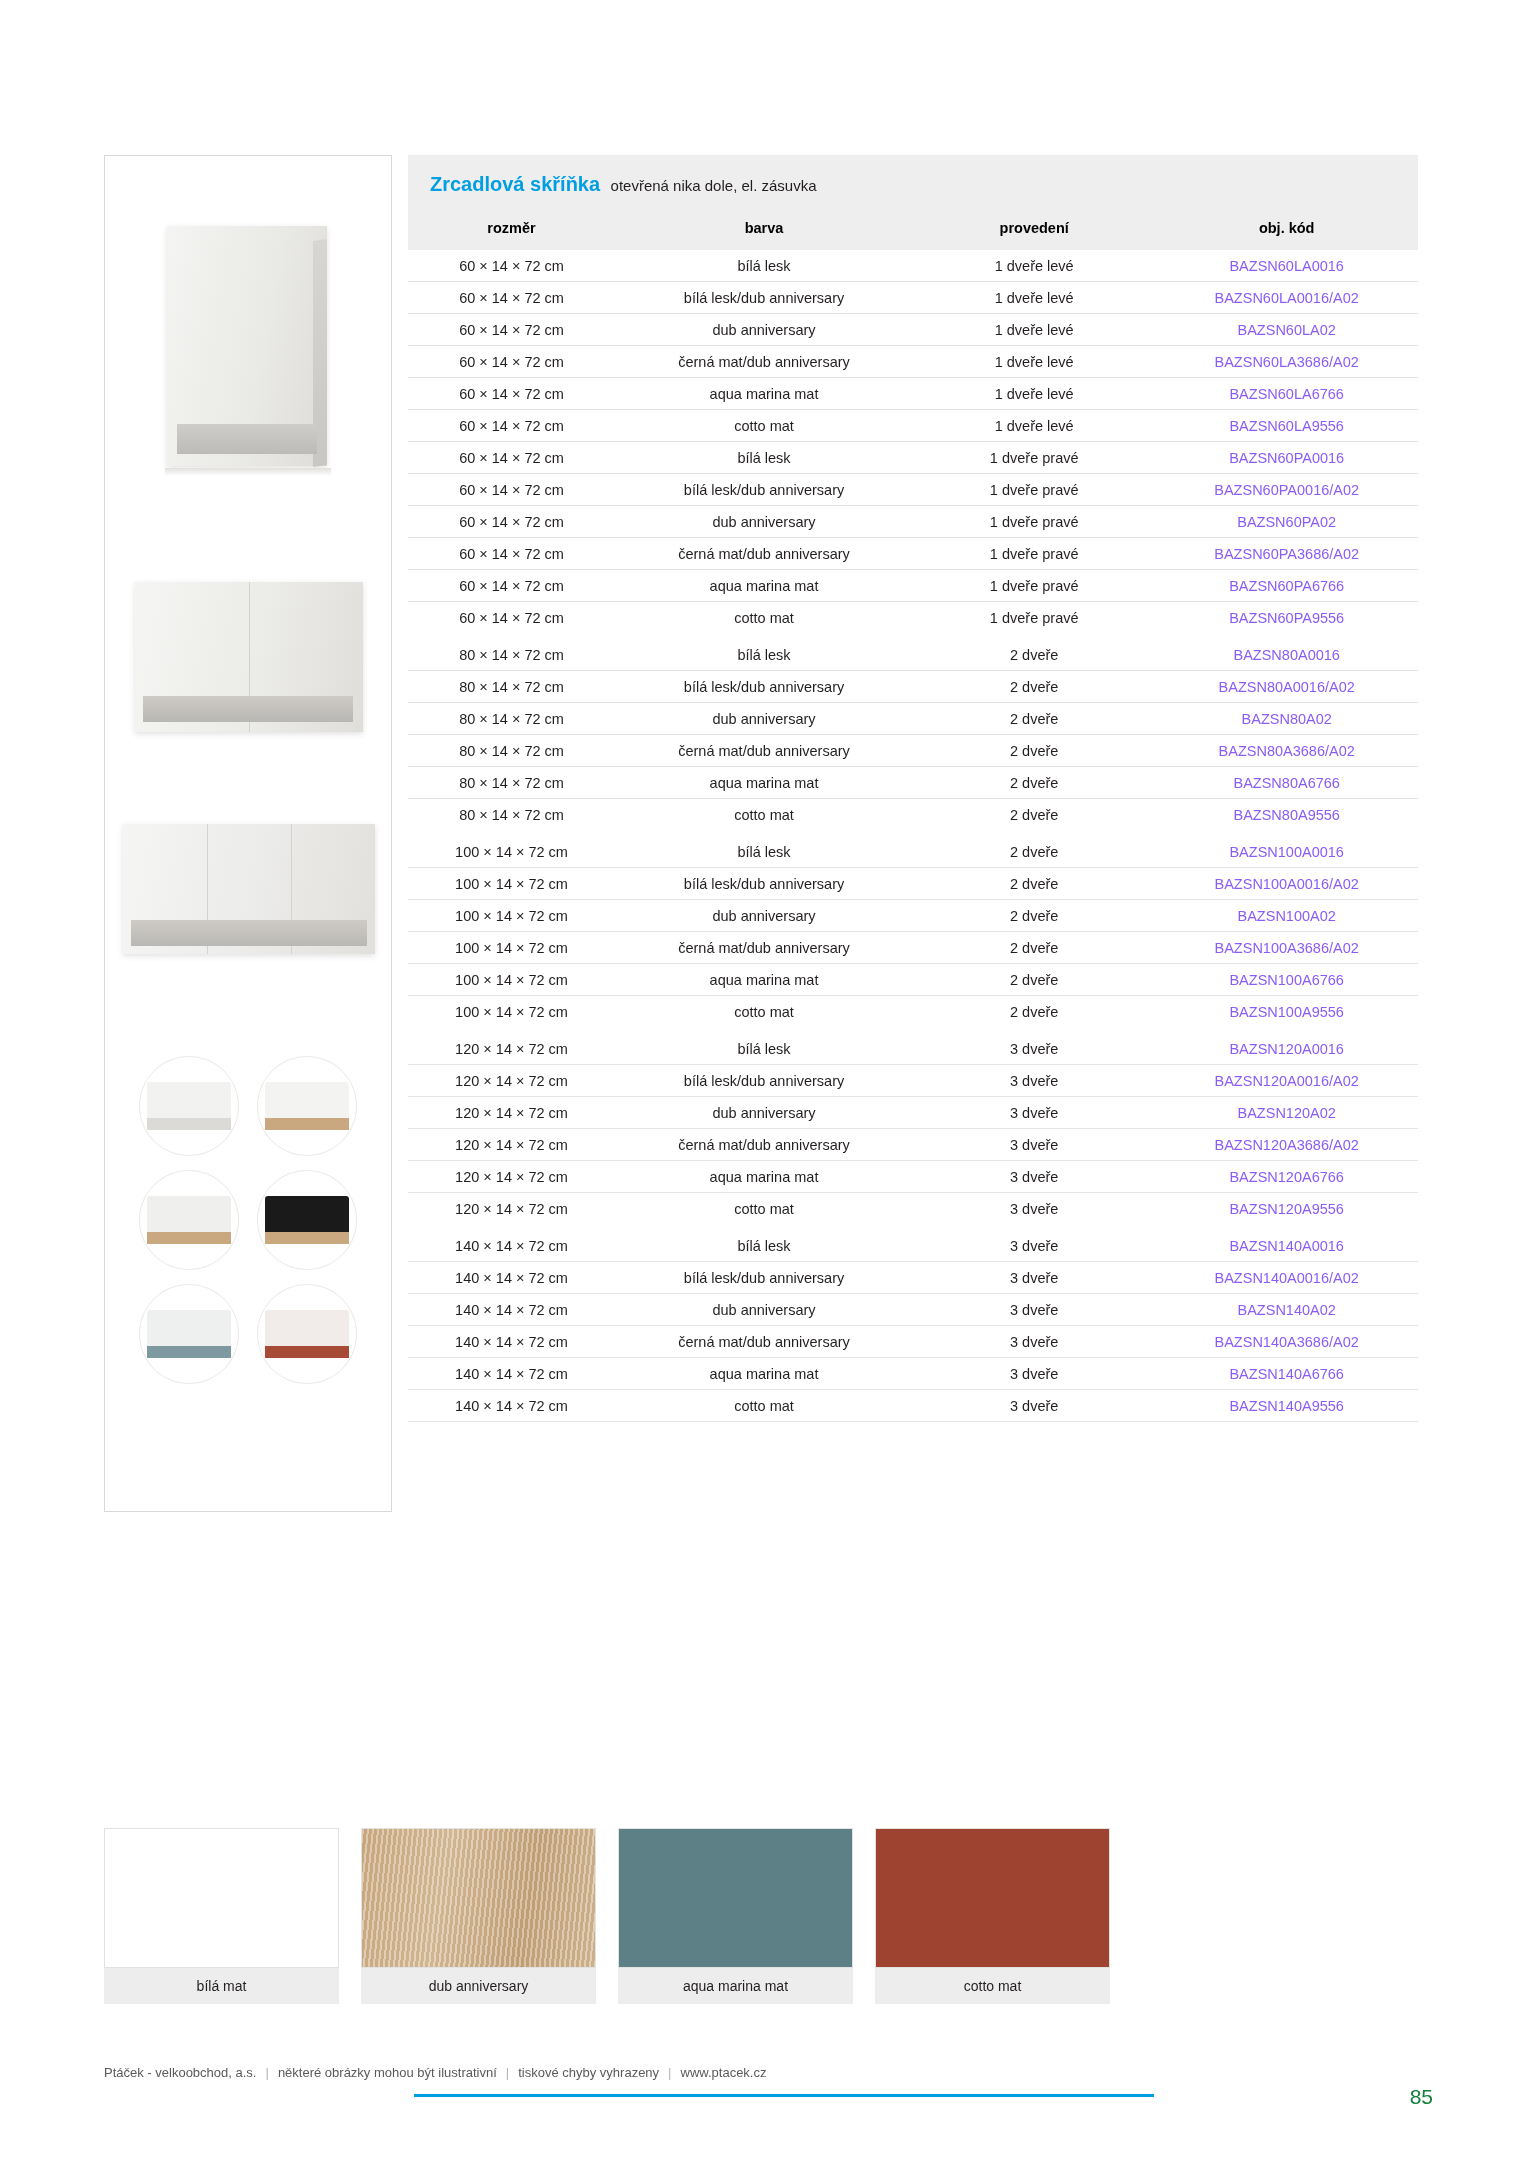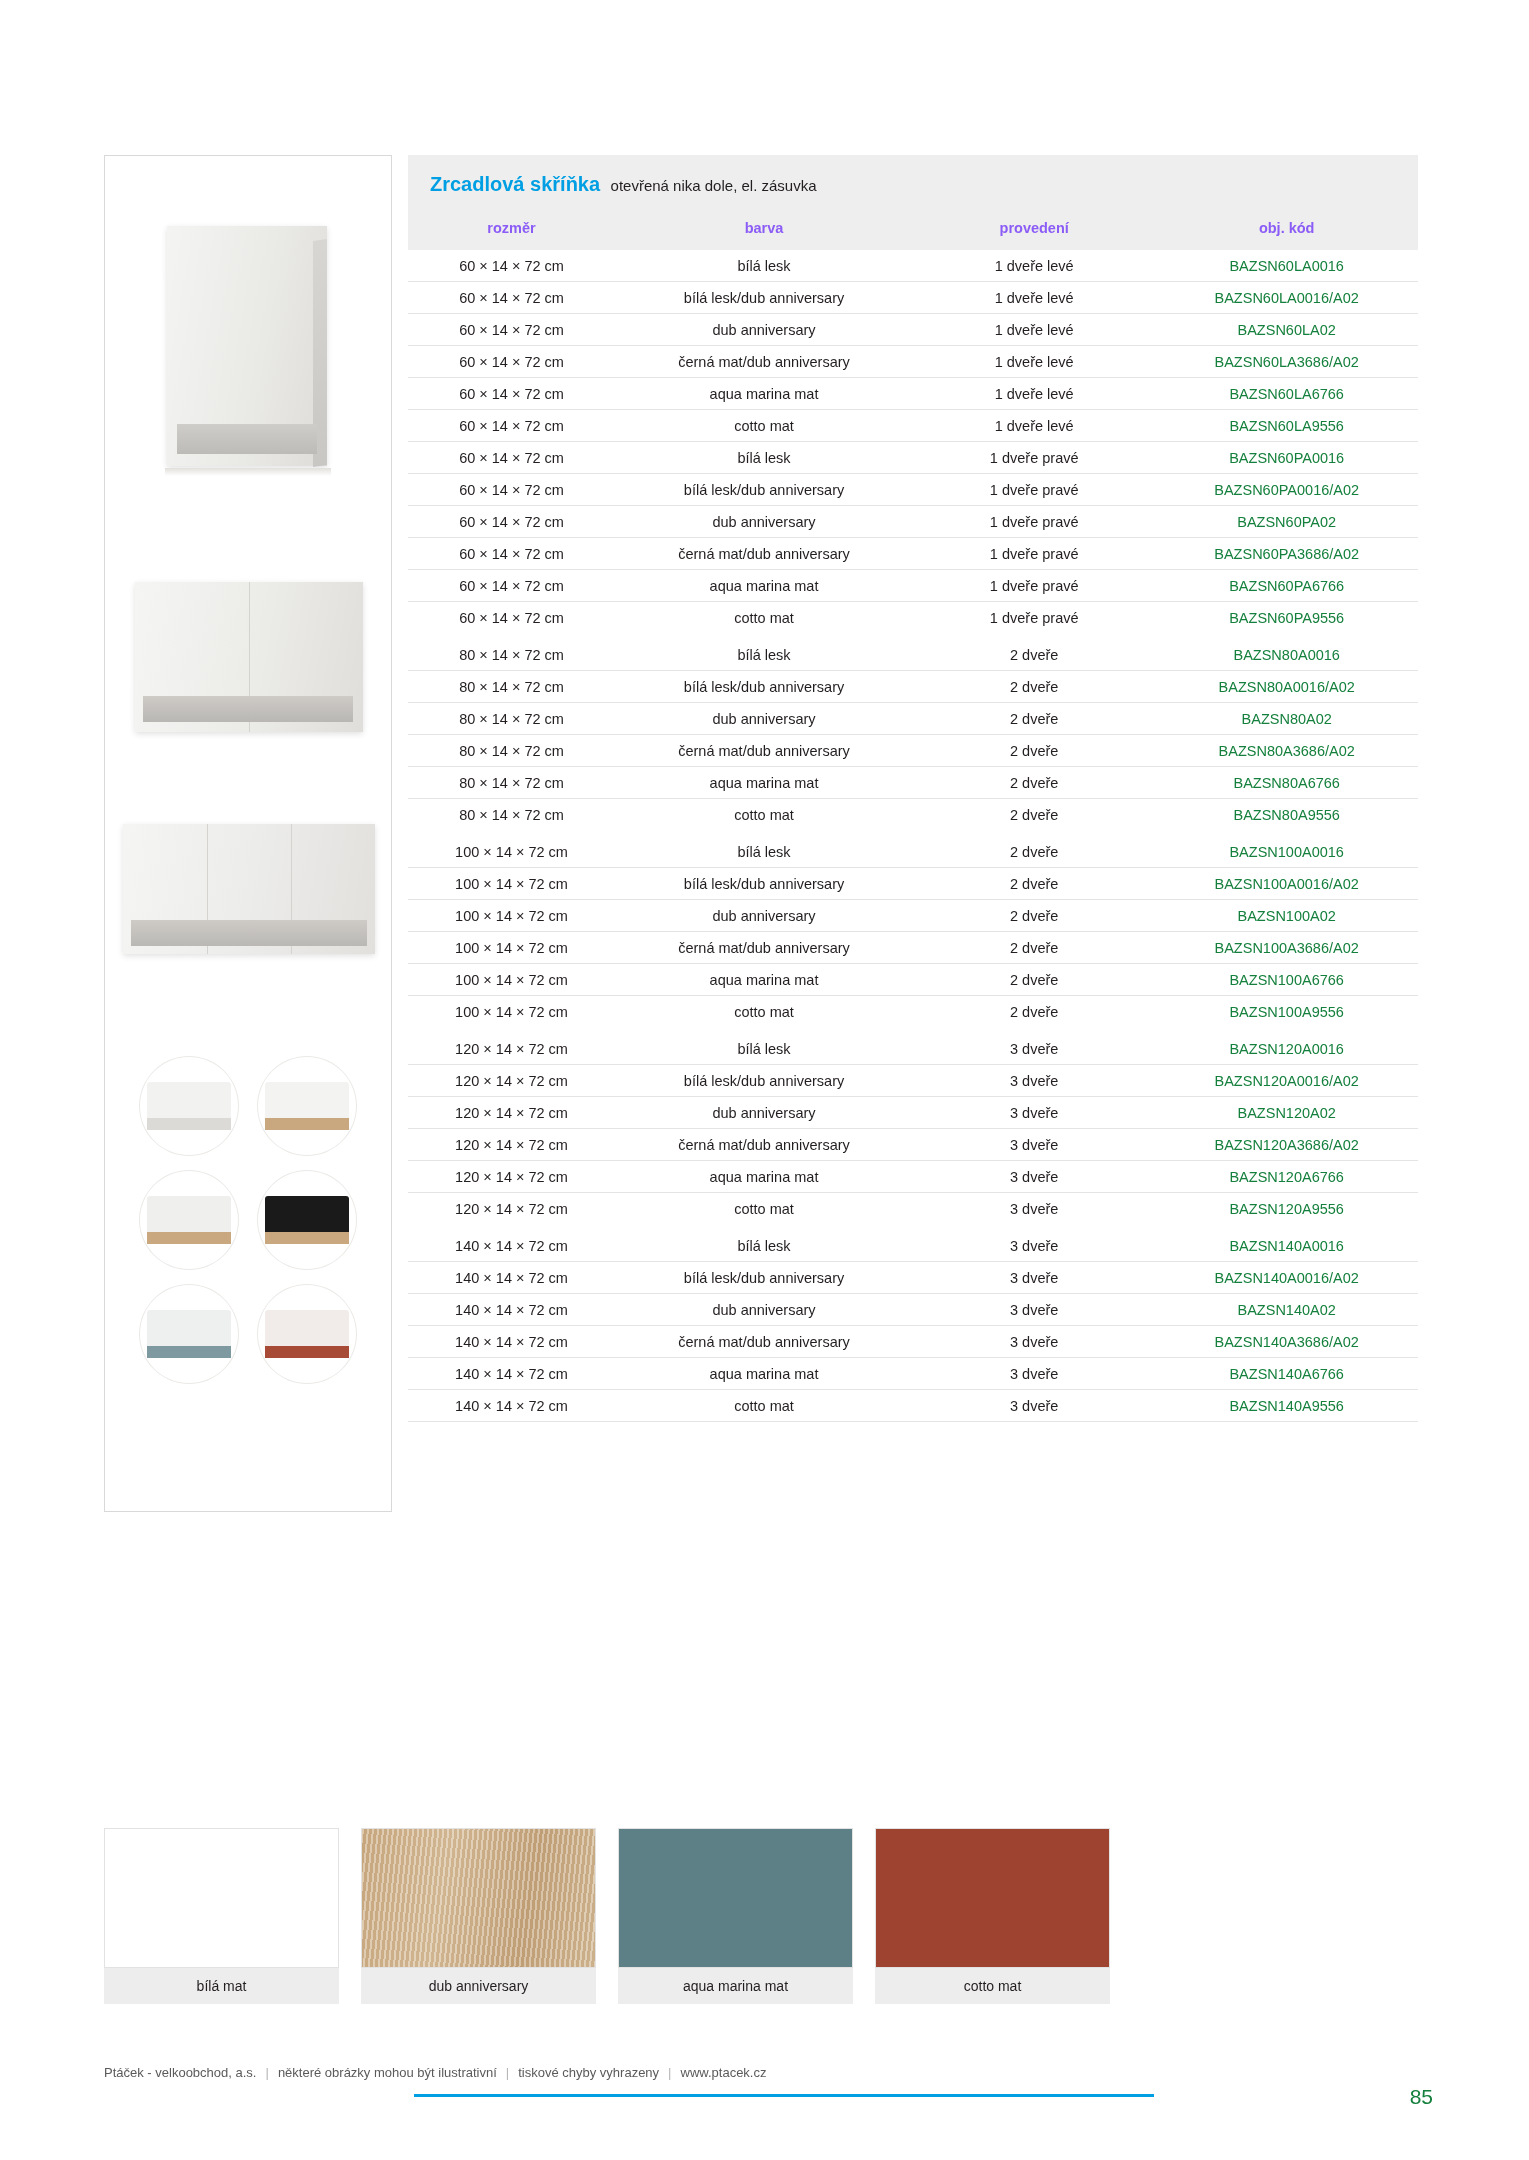--- a/index.html
+++ b/index.html
@@ -91,28 +91,28 @@
   .table-wrap {
     position:absolute; left:408px; top:155px; width:1010px;
   }
   .tbl-head-bar {
     background:#eeeeee; padding:18px 22px 14px 22px;
   }
   .tbl-title { font-size:20px; font-weight:bold; color:#009fe3; display:inline; }
   .tbl-sub { font-size:15px; color:#231f20; display:inline; margin-left:6px; }
   table { border-collapse:collapse; width:100%; font-size:14.5px; }
   thead th {
-    background:#eeeeee; font-weight:bold; font-size:14.5px; color:#8b5cf6;
+    background:#eeeeee; font-weight:bold; font-size:14.5px; color:#000000;
     padding:10px 6px 14px 6px; text-align:center;
   }
   tbody td {
     padding:7.5px 6px; text-align:center; border-bottom:1px solid #e4e4e4;
     color:#231f20; white-space:nowrap;
   }
-  tbody td.code { color:#15803d; }
+  tbody td.code { color:#8b5cf6; }
   tr.group-start td { border-top:6px solid #ffffff; }
   col.c1 { width:20.5%; }
   col.c2 { width:29.5%; }
   col.c3 { width:24%; }
   col.c4 { width:26%; }
   tbody tr:last-child td { border-bottom:1px solid #e4e4e4; }
 
   
   .decor { position:absolute; left:104px; top:1828px; width:1226px; }
   .decor-title { font-size:15px; font-weight:bold; margin-bottom:10px; }

